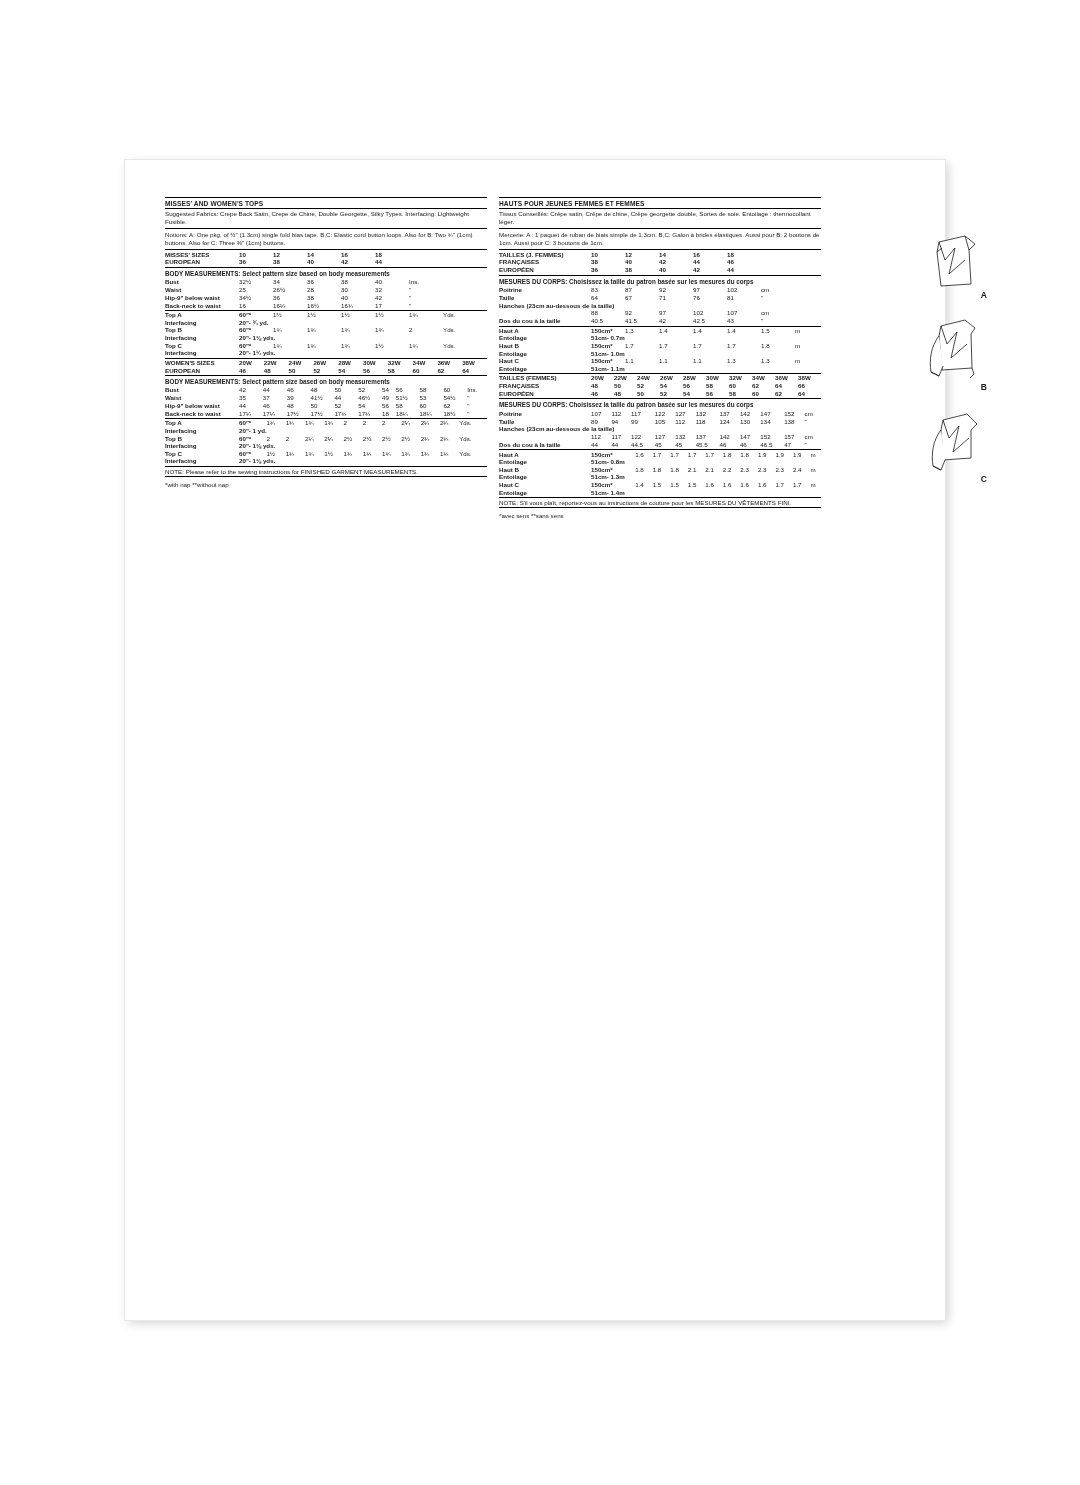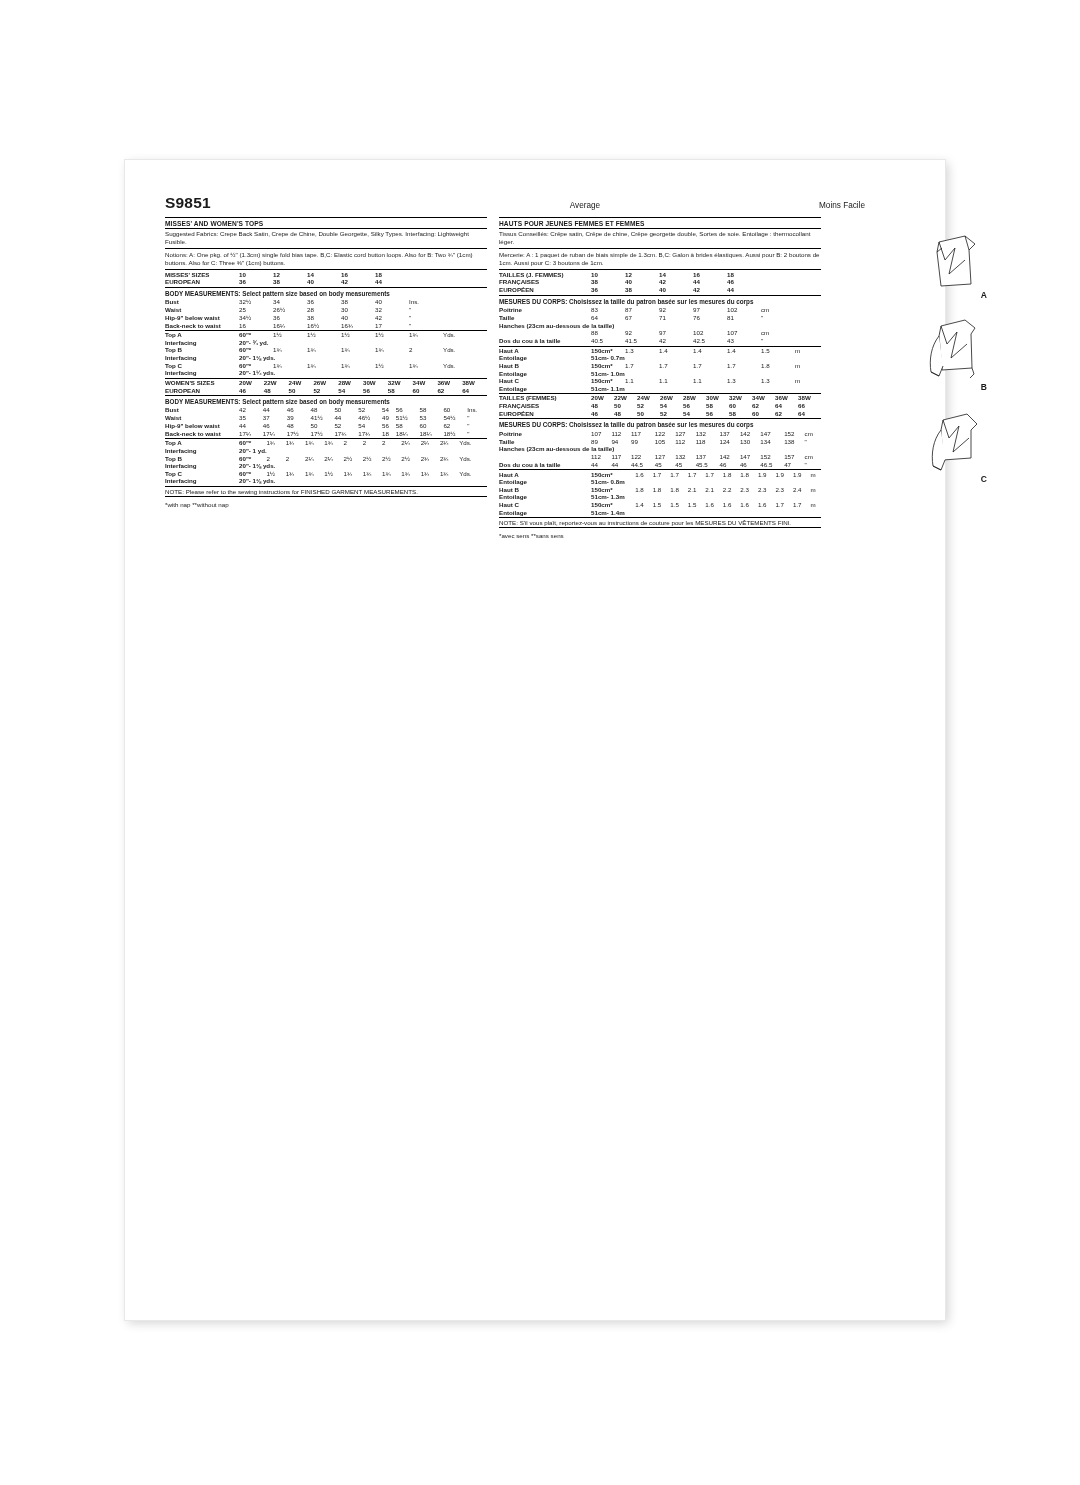--- a/index.html
+++ b/index.html
@@ -32,25 +32,20 @@
   .col-w1{width:74px;}
   .col-w2{width:34px;}
   .wide{width:92px;}
 </style>
 </head>
 <body>
 
 <div class="page">
   <div class="inner">
 
-    <div class="hdr">
-      <div class="code">S9851</div>
-      <div class="mid">Average</div>
-      <div class="right">Moins Facile</div>
-    </div>
 
     <div class="cols">
 
       <div class="col">
         <div class="rule"></div>
         <div class="sect-title">MISSES' AND WOMEN'S TOPS</div>
         <div class="rule"></div>
         <div class="para">Suggested Fabrics: Crepe Back Satin, Crepe de Chine, Double Georgette, Silky Types. Interfacing: Lightweight Fusible.</div>
         <div class="rule"></div>
         <div class="para">Notions: A: One pkg. of ½" (1.3cm) single fold bias tape. B,C: Elastic cord button loops. Also for B: Two ¾" (1cm) buttons. Also for C: Three ⅜" (1cm) buttons.</div>

